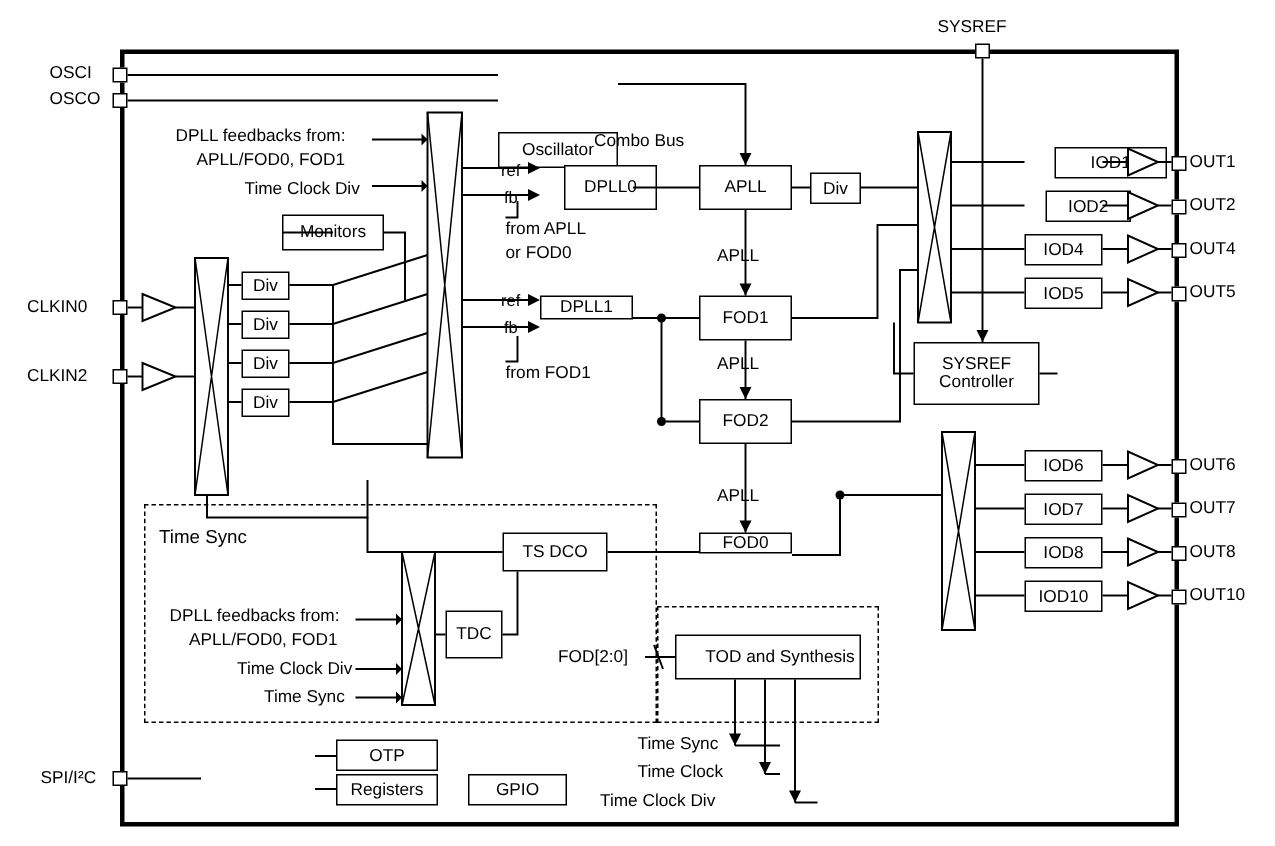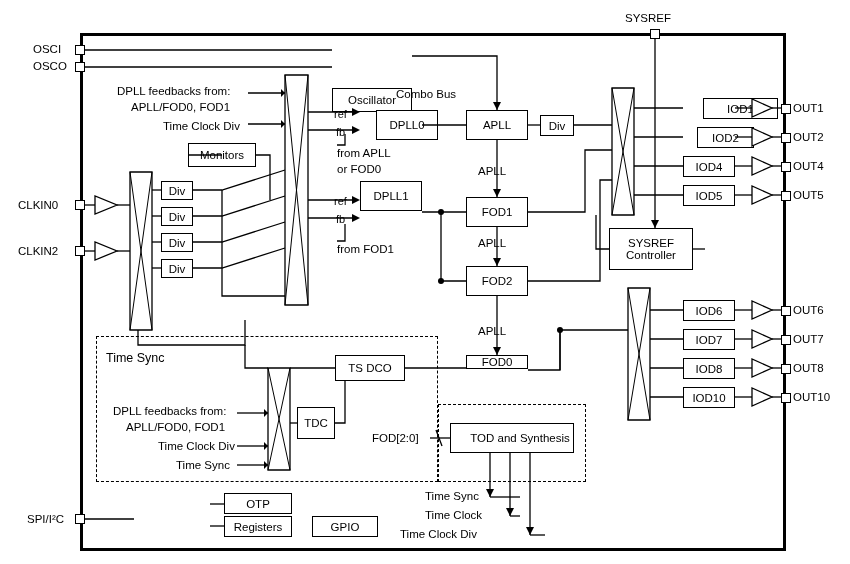--- a/index.html
+++ b/index.html
@@ -108,21 +108,21 @@
   <div class="pin" style="left:781px;top:162px;width:10px;height:10px;"></div>
   <div class="pin" style="left:781px;top:191px;width:10px;height:10px;"></div>
   <div class="pin" style="left:781px;top:306px;width:10px;height:10px;"></div>
   <div class="pin" style="left:781px;top:335px;width:10px;height:10px;"></div>
   <div class="pin" style="left:781px;top:364px;width:10px;height:10px;"></div>
   <div class="pin" style="left:781px;top:393px;width:10px;height:10px;"></div>
 
   <div class="box" style="left:332px;top:44px;width:80px;height:24px;margin-top:44px;">Oscillator</div>
   <div class="box" style="left:188px;top:143px;width:68px;height:24px;">Monitors</div>
   <div class="box" style="left:360px;top:110px;width:62px;height:30px;margin-left:16px;">DPLL0</div>
-  <div class="box" style="left:360px;top:181px;width:62px;height:30px;">DPLL1</div>
+  <div class="box" style="left:360px;top:197px;width:62px;height:16px;">DPLL1</div>
   <div class="box" style="left:466px;top:110px;width:62px;height:30px;">APLL</div>
   <div class="box" style="left:540px;top:115px;width:34px;height:21px;">Div</div>
   <div class="box" style="left:466px;top:197px;width:62px;height:30px;">FOD1</div>
   <div class="box" style="left:466px;top:266px;width:62px;height:30px;">FOD2</div>
   <div class="box" style="left:466px;top:355px;width:62px;height:14px;">FOD0</div>
   <div class="box" style="left:335px;top:355px;width:70px;height:26px;">TS DCO</div>
   <div class="box" style="left:297px;top:407px;width:38px;height:32px;">TDC</div>
   <div class="box" style="left:450px;top:423px;width:124px;height:30px;padding-left:16px;">TOD and Synthesis</div>
   <div class="box two-line" style="left:609px;top:228px;width:84px;height:42px;">
     <span>SYSREF</span>

